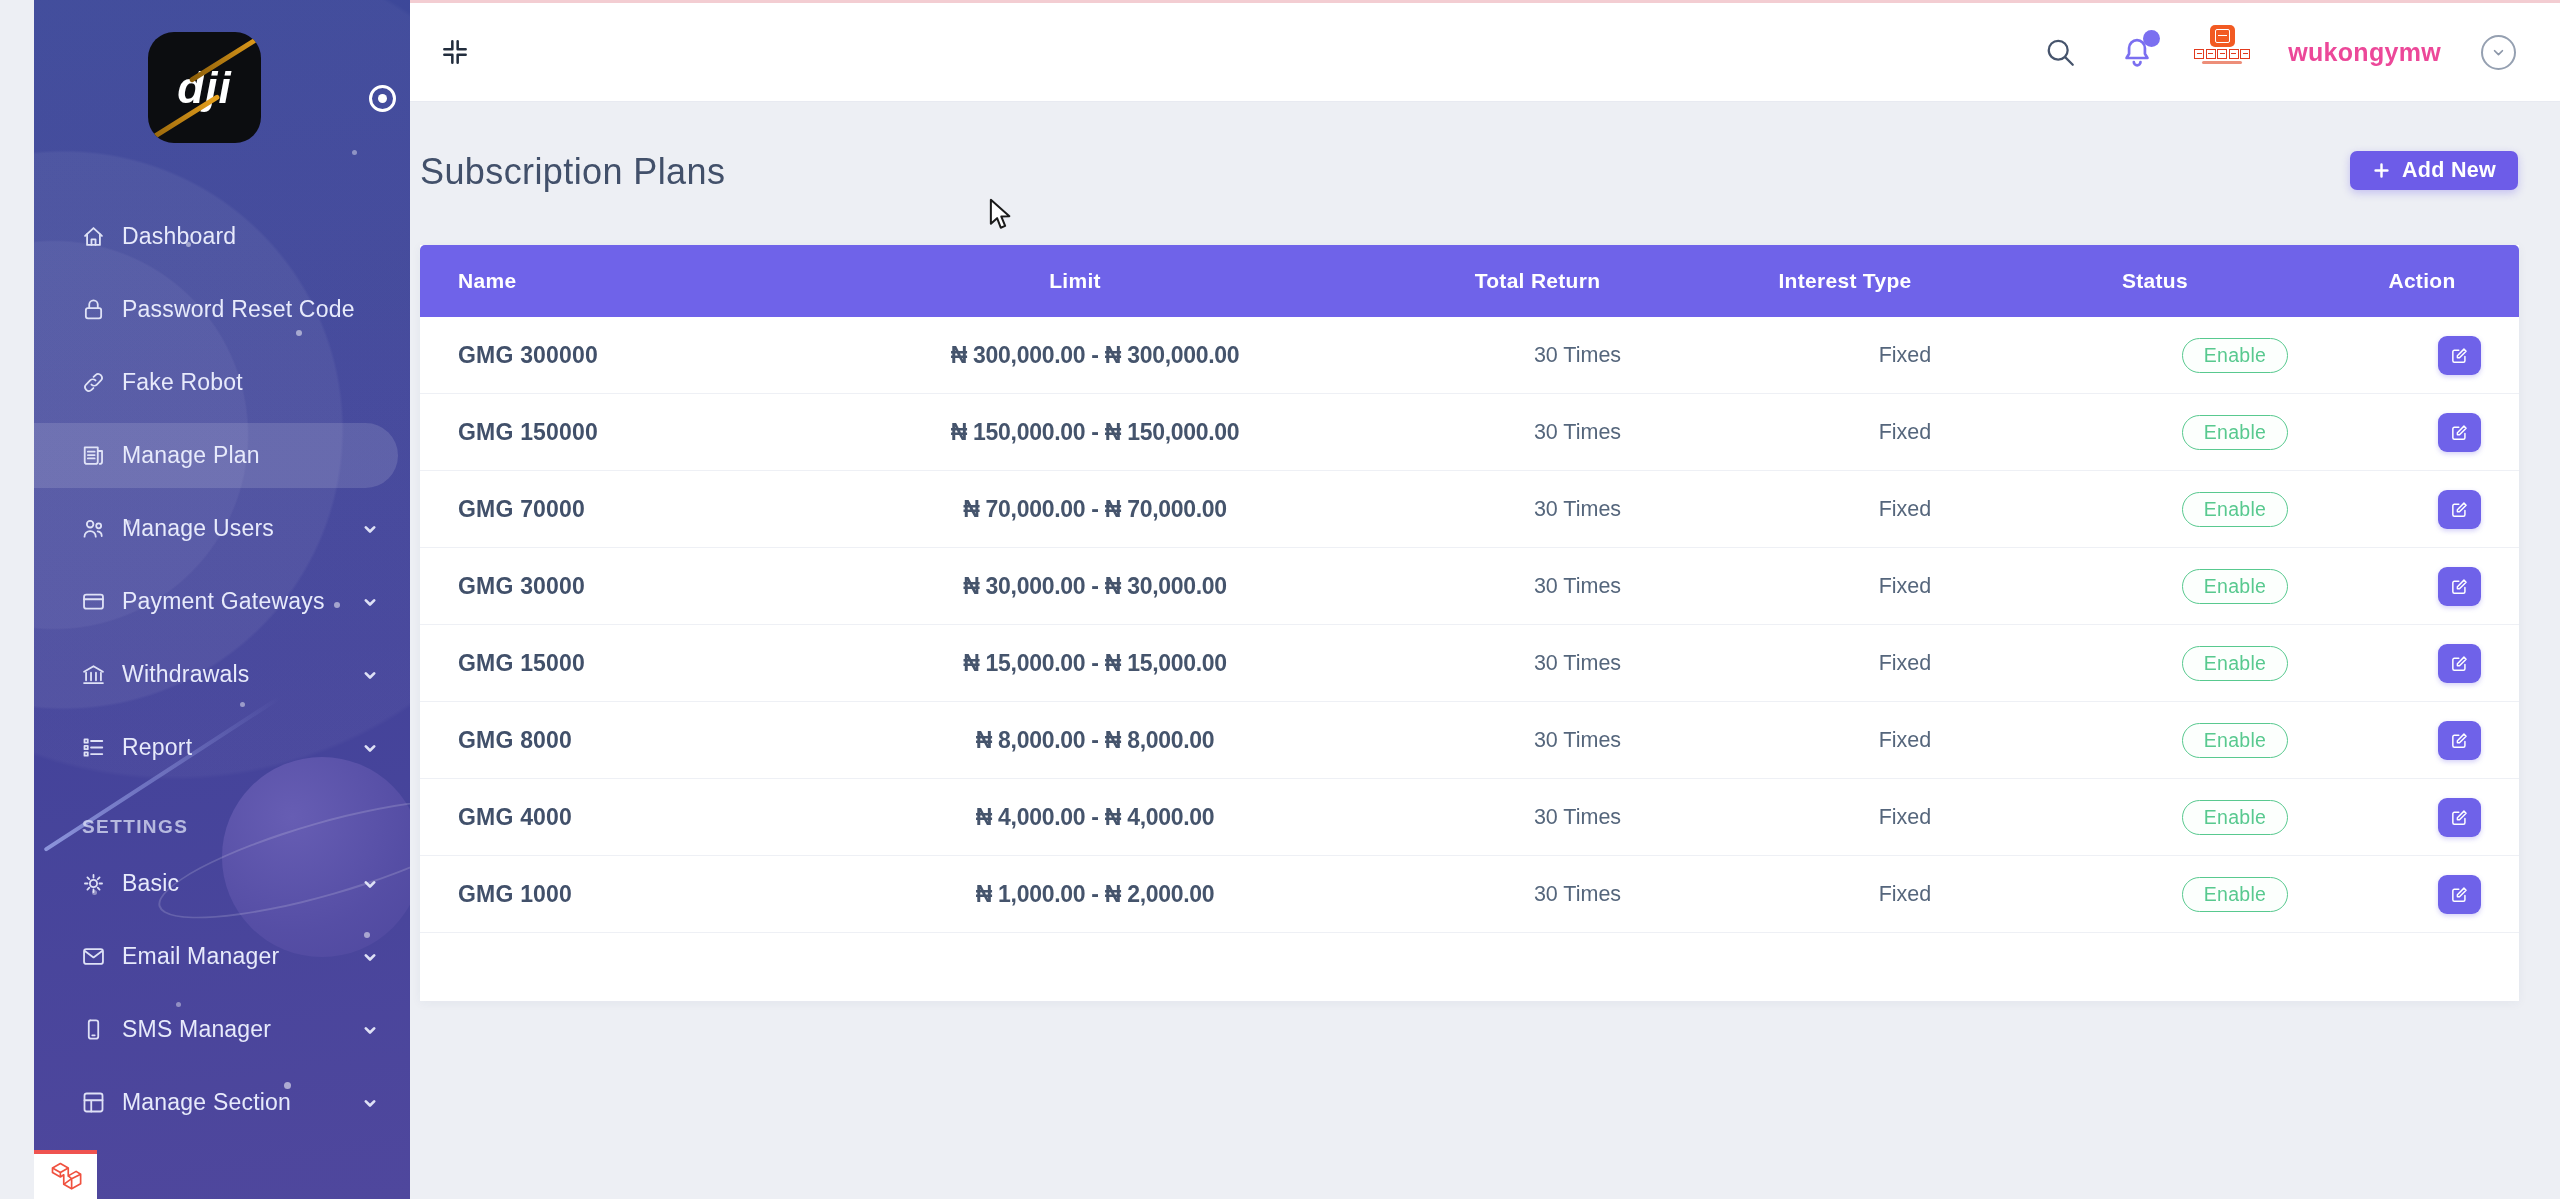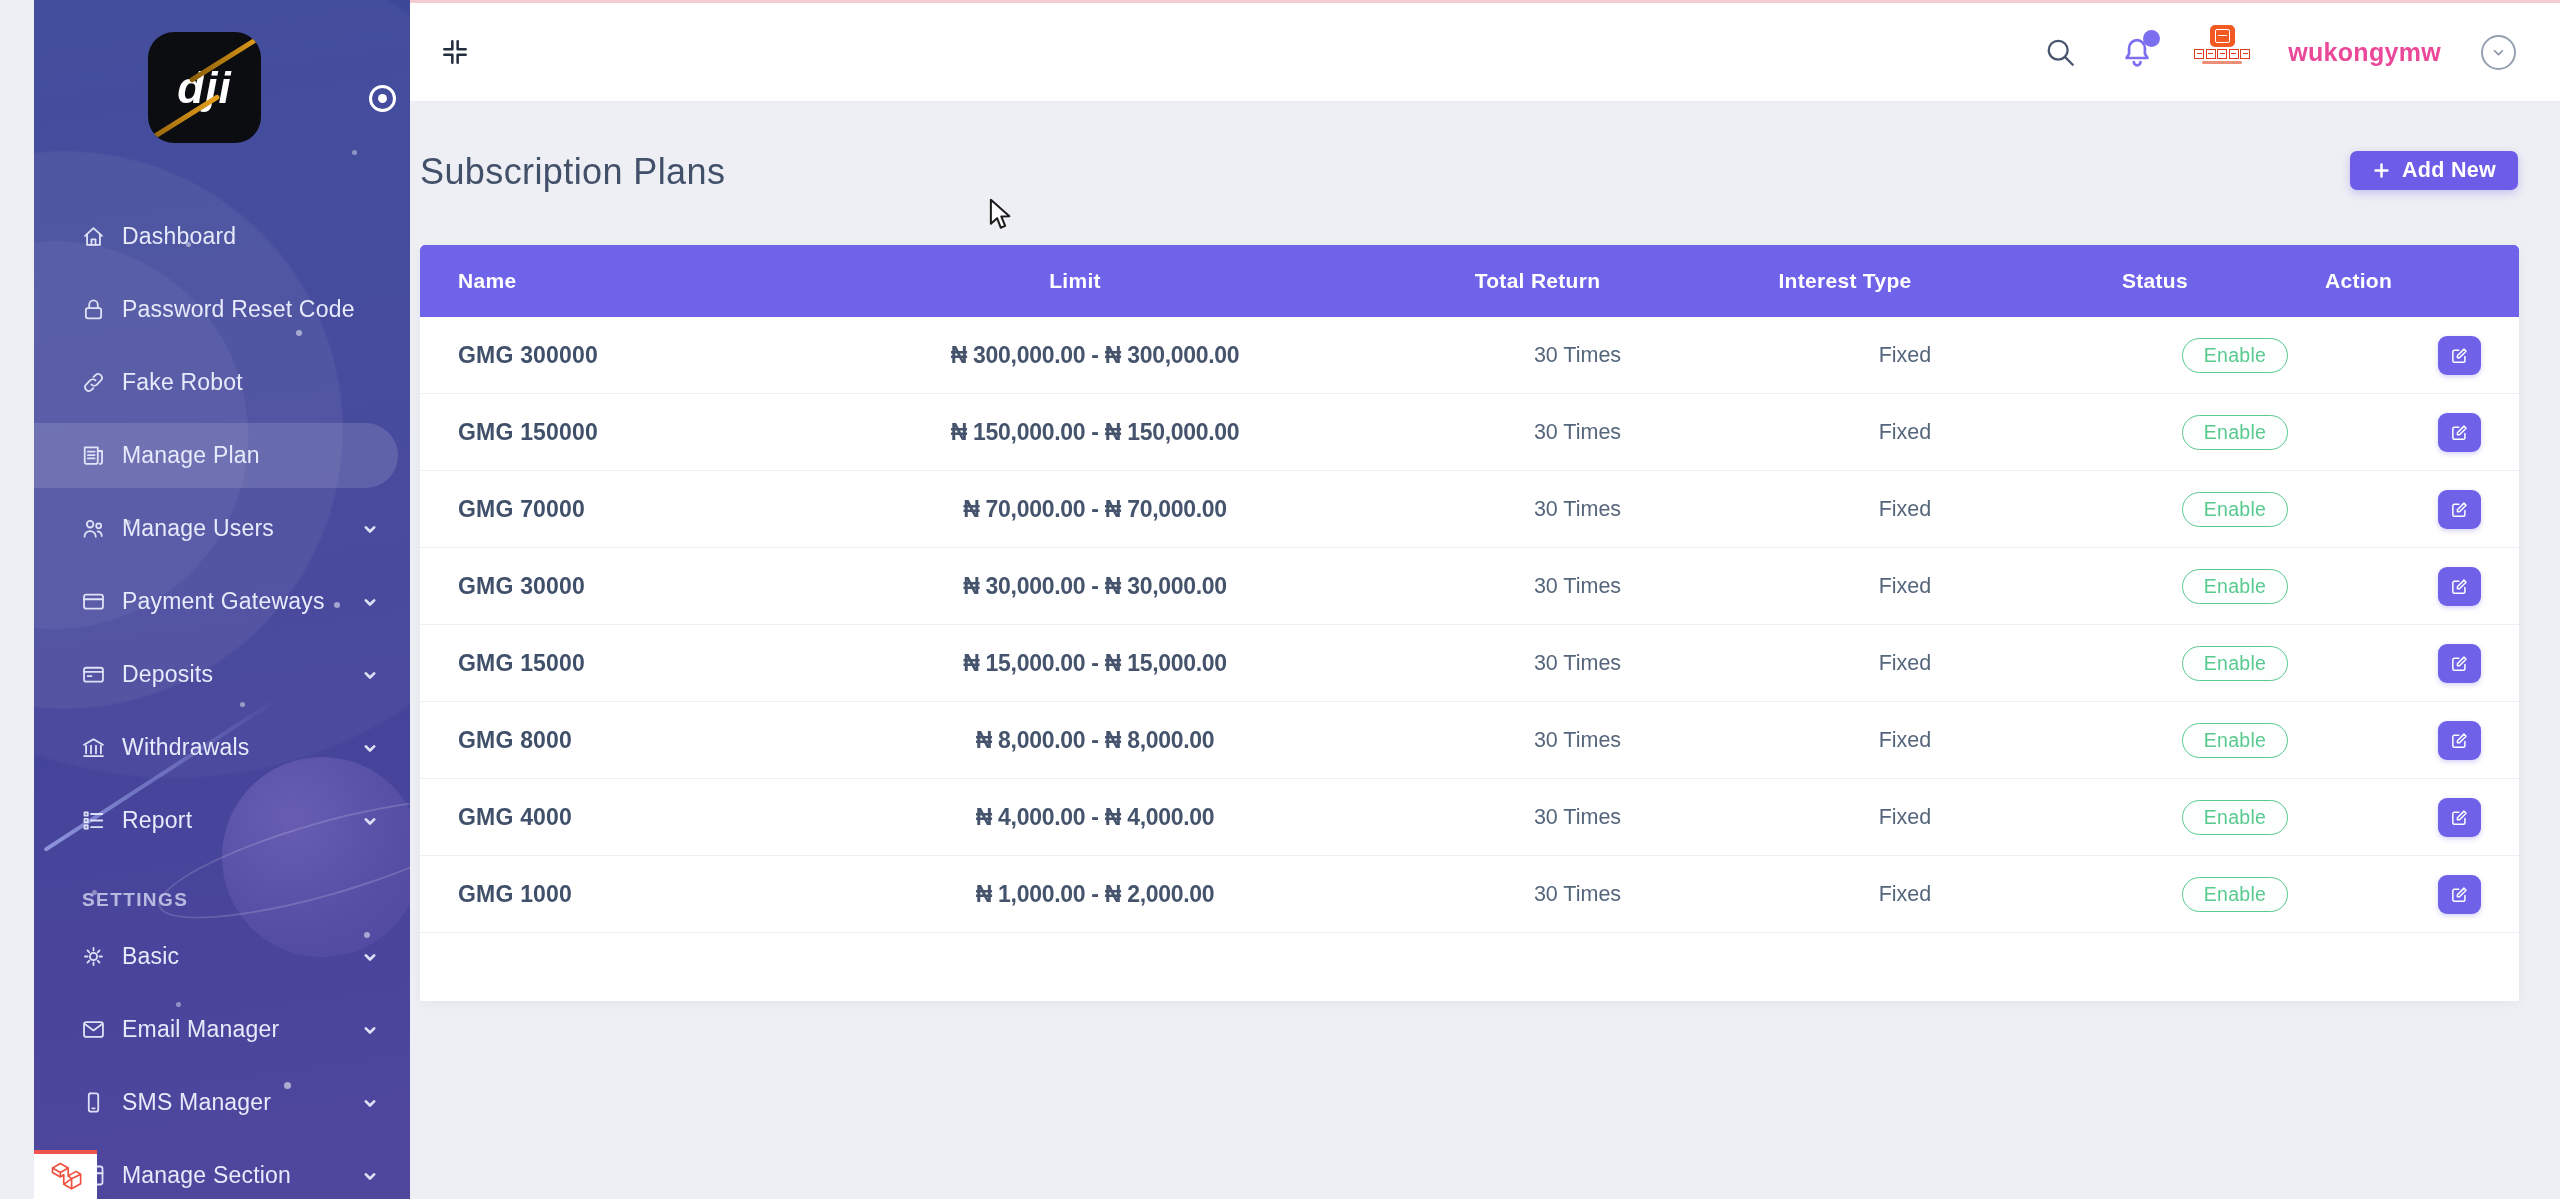--- a/index.html
+++ b/index.html
@@ -82,21 +82,21 @@
     display:inline-flex; align-items:center; gap:11px; box-shadow:0 3px 8px rgba(109,92,232,.32);
     font-family:"Liberation Sans",sans-serif; }
   .add-btn svg { width:19px; height:19px; }
 
   .card { position:absolute; left:44px; right:41px; top:144px; height:756px; background:#fff; border-radius:0;
     box-shadow:0 2px 10px rgba(40,50,90,.05); }
   .thead, .tr { display:grid; grid-template-columns:360px 590px 335px 280px 340px 1fr; align-items:center; }
   .thead { height:72px; background:#6f63e9; border-radius:5px 5px 0 0; color:#fff; font-size:21px; font-weight:700; }
   .th { text-align:center; letter-spacing:.3px; }
   .th-name { text-align:left; padding-left:38px; }
-  .th-action { text-align:left; }
+  .th-action { text-align:center; }
   .tr { height:77px; border-bottom:1px solid #eef0f5; font-size:21.5px; color:#55667c;gap:20px; }
   .td-name { padding-left:38px; font-weight:700; font-size:23px; color:#41506a; letter-spacing:.2px; }
   .td-limit { text-align:center; font-weight:700; font-size:23px; color:#45546c;
     font-family:Liberation Sans, sans-serif; letter-spacing:-.3px; }
   .td-return, .td-interest { text-align:center; }
   .td-status { display:flex; justify-content:center; }
   .badge { display:inline-block; border:1.5px solid #58c98f; color:#58c98f; background:#fcfffd;
     border-radius:18px; padding:5px 21px; font-size:19.5px; letter-spacing:.3px; }
   .td-action { display:flex; justify-content:flex-end; padding-right:38px; }
   .edit-btn { width:43px; height:39px; border:none; border-radius:9px; background:#6f62e9; color:#fff;
@@ -185,34 +185,20 @@
           </span>
         </div>
         <div class="s-item">
           <span class="s-icon">
             <svg viewBox="0 0 24 24" fill="none" stroke="currentColor" stroke-width="1.6" stroke-linecap="round" stroke-linejoin="round">
               <rect x="3.6" y="5.8" width="16.8" height="12.6" rx="2"></rect>
               <path d="M3.6 10h16.8"></path>
             </svg>
           </span>
           <span class="s-label">Payment Gateways</span>
-          <span class="s-chevron">
-            <svg viewBox="0 0 24 24" fill="none" stroke="currentColor" stroke-width="3.2" stroke-linecap="round" stroke-linejoin="round">
-              <path d="M7 10l5 5 5-5"></path>
-            </svg>
-          </span>
-        </div>
-        <div class="s-item">
-          <span class="s-icon">
-            <svg viewBox="0 0 24 24" fill="none" stroke="currentColor" stroke-width="1.6" stroke-linecap="round" stroke-linejoin="round">
-              <rect x="3.6" y="6" width="16.8" height="12.4" rx="2"></rect>
-              <path d="M3.6 9.6h16.8M6.8 13.4h3.4"></path>
-            </svg>
-          </span>
-          <span class="s-label">Deposits</span>
           <span class="s-chevron">
             <svg viewBox="0 0 24 24" fill="none" stroke="currentColor" stroke-width="3.2" stroke-linecap="round" stroke-linejoin="round">
               <path d="M7 10l5 5 5-5"></path>
             </svg>
           </span>
         </div>
         <div class="s-item">
           <span class="s-icon">
             <svg viewBox="0 0 24 24" fill="none" stroke="currentColor" stroke-width="1.6" stroke-linecap="round" stroke-linejoin="round">
               <path d="M3.6 9.6 12 4.6l8.4 5"></path>

